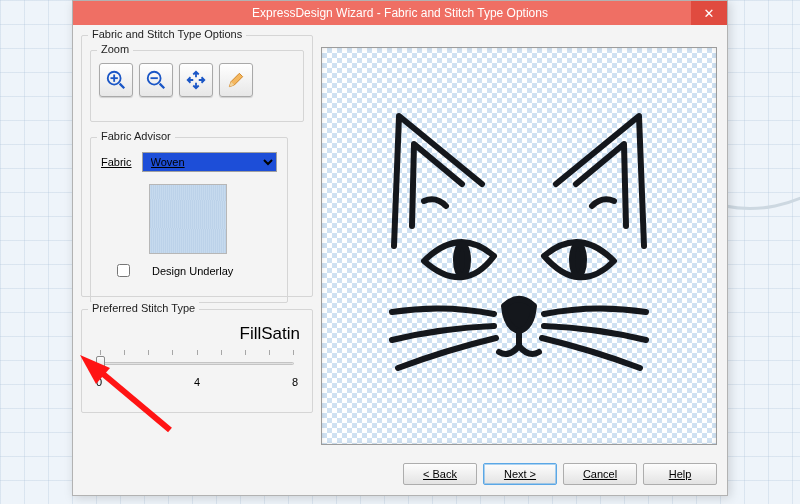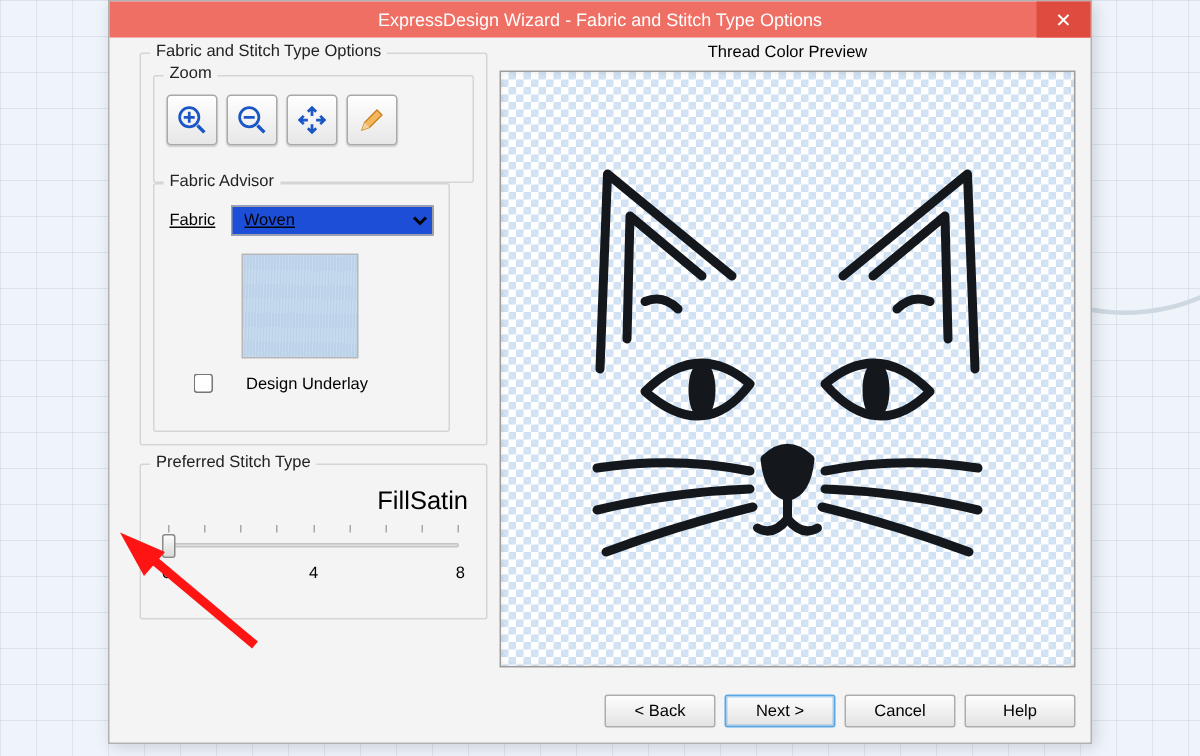--- a/index.html
+++ b/index.html
@@ -22,36 +22,36 @@
     display: flex; flex-direction: column;
   }
   .titlebar {
     height: 24px; background: #ef6f64; color: #fff; display: flex; align-items: center;
     position: relative; font-size: 12px;
   }
   .titlebar .title { flex: 1; text-align: center; padding: 0 30px; white-space: nowrap; overflow: hidden; }
   .close-btn { position: absolute; right: 0; top: 0; width: 36px; height: 24px; background: #e04b3f;
     display: flex; align-items: center; justify-content: center; color: #fff; font-size: 13px; cursor: pointer; }
 
-  .content { flex: 1; position: relative; padding: 8px 10px 8px 28px; margin-left: 12px; }
+  .content { flex: 1; position: relative; padding: 8px 10px 8px 28px; }
 
   .groupbox { border: 1px solid #d5d5d5; border-radius: 2px; position: absolute; background: transparent; }
   .groupbox > .legend { position: absolute; top: -8px; left: 6px; background: #f4f4f4; padding: 0 4px; font-size: 11px; color: #222; }
 
   .outer-group { left: 8px; top: 10px; width: 232px; height: 262px; }
 
   .zoom-group { left: 8px; top: 14px; width: 214px; height: 72px; position: absolute; }
   .zoom-row { display: flex; gap: 6px; padding: 12px 8px 6px 8px; }
   .tool-btn {
     width: 34px; height: 34px; border: 1px solid #a9a9a9; background: linear-gradient(#fff,#e7e7e7);
     border-radius: 3px; display:flex; align-items:center; justify-content:center; cursor:pointer;
     box-shadow: 0 1px 1px rgba(0,0,0,0.15);
   }
 
-  .advisor-group { left: 8px; top: 86px; width: 198px; height: 166px; position: absolute; }
+  .advisor-group { left: 8px; top: 101px; width: 198px; height: 166px; position: absolute; }
   .adv-row { display:flex; align-items:center; gap:10px; padding: 14px 10px 6px 10px; font-size: 11px; text-decoration: underline; }
   .fabric-select { flex:1; height:20px; border:1px solid #a0a0a0; background:#1d4ed8; font-size:11px; padding: 1px 4px; }
   .swatch { width:78px; height:70px; margin: 6px 0 0 58px; border:1px solid #b7b7b7;
     background: repeating-linear-gradient(92deg, #c6daee 0 1px, #bcd2e9 1px 2px); }
   .underlay-row { display:flex; align-items:center; gap:22px; padding: 10px 0 0 26px; font-size:11px; }
   .underlay-row input { width:13px; height:13px; margin:0; }
 
   .stitch-group { left: 8px; top: 284px; width: 232px; height: 104px; }
   .stitch-labels { display:flex; justify-content:flex-end; padding: 14px 12px 0 12px; font-size:17px; }
   .slider-wrap { position:relative; margin: 6px 18px 0 18px; height: 24px; }
@@ -68,21 +68,21 @@
     background-image:
       linear-gradient(45deg,#cfe1f2 25%,transparent 25%,transparent 75%,#cfe1f2 75%,#cfe1f2),
       linear-gradient(45deg,#cfe1f2 25%,transparent 25%,transparent 75%,#cfe1f2 75%,#cfe1f2);
     background-size:10px 10px;
     background-position:0 0,5px 5px;
     display:flex; align-items:center; justify-content:center;
   }
   .cat-svg { width: 330px; height: 300px; }
 
   
-  .button-row { position:absolute; right:10px; bottom:10px; display:flex; gap:6px; }
+  .button-row { position:absolute; right:10px; bottom:10px; display:flex; gap:6px;text-decoration:underline; }
   .dlg-btn { min-width:74px; height:22px; border:1px solid #adadad; background:linear-gradient(#fdfdfd,#e3e3e3);
     font-size:11px; padding:0 10px; border-radius:2px; cursor:pointer; display:flex; align-items:center; justify-content:center; }
   .dlg-btn.primary { border-color:#5aa7e6; box-shadow: 0 0 0 1px rgba(90,167,230,0.5) inset; }
 
   
   .arrow-svg { position:absolute; left:60px; top:350px; width:120px; height:90px; pointer-events:none; }
 </style>
 </head>
 <body>
 
@@ -174,21 +174,20 @@
         <div class="track"></div>
         <div class="thumb"></div>
       </div>
       <div class="slider-nums">
         <span>0</span>
         <span>4</span>
         <span>8</span>
       </div>
     </div>
 
-    <div class="preview-label">Thread Color Preview</div>
     <div class="preview-box">
       <svg class="cat-svg" viewBox="0 0 330 300">
         <g fill="none" stroke="#14171c" stroke-width="6" stroke-linecap="round" stroke-linejoin="round">
 
           <path d="M40 150 L45 20 L128 88"></path>
           <path d="M58 130 L60 48 L108 88"></path>
           <path d="M70 105 Q82 100 92 110"></path>
 
           <path d="M290 150 L285 20 L202 88"></path>
           <path d="M272 130 L270 48 L222 88"></path>

